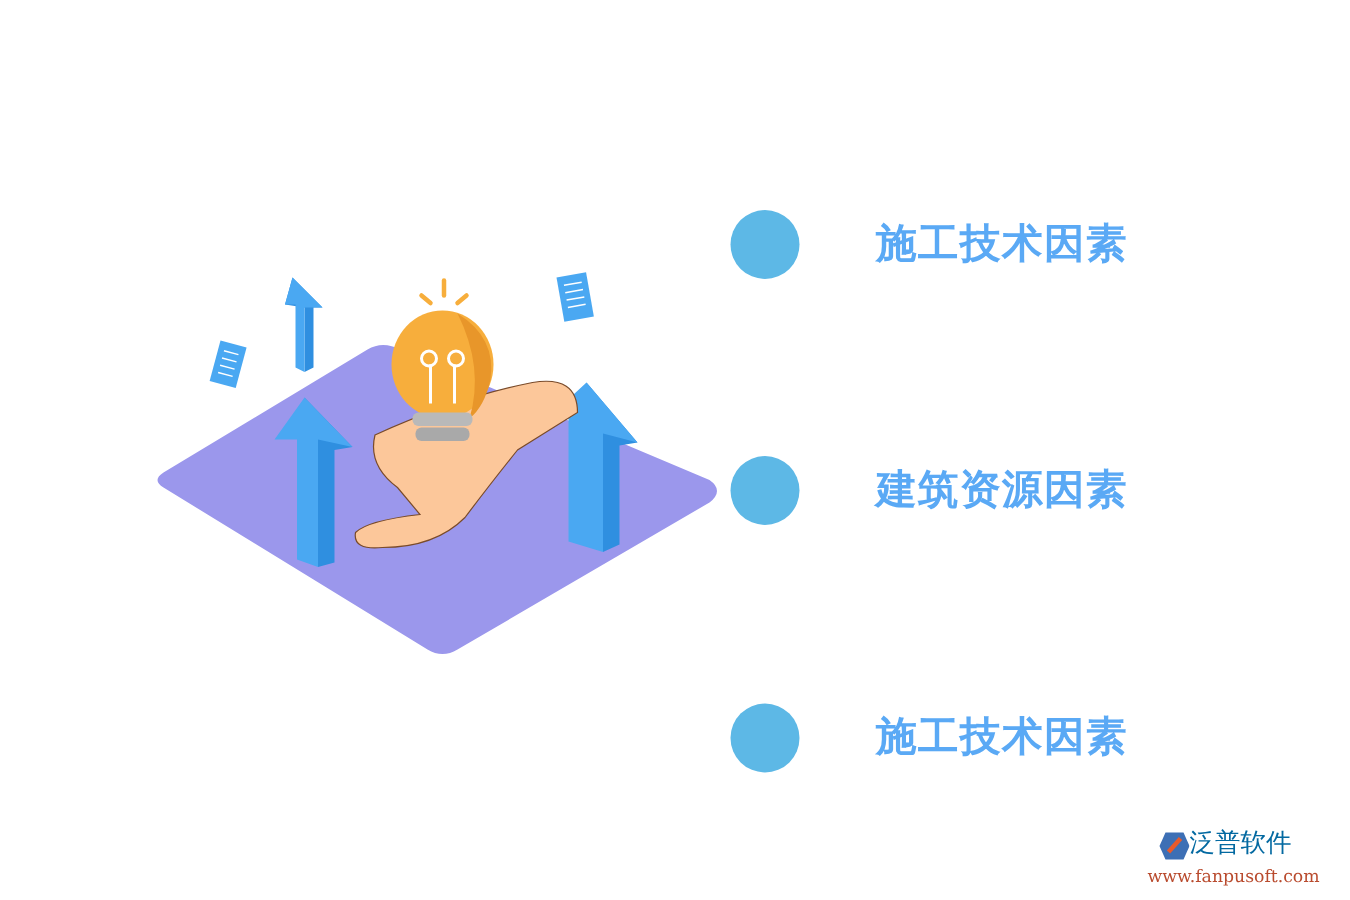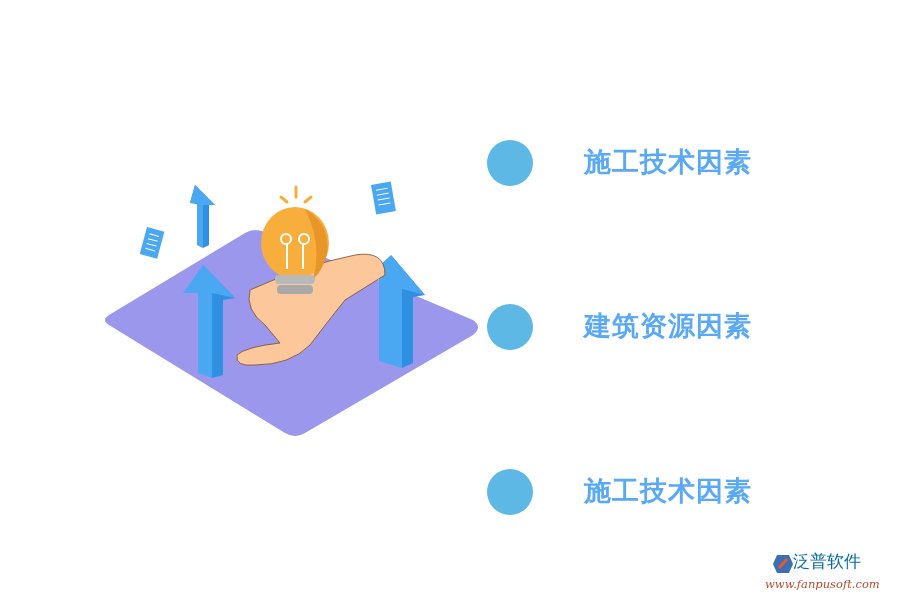--- a/index.html
+++ b/index.html
@@ -14,21 +14,21 @@
       position: absolute; left: 0; top: 2px; width: 46px; height: 46px; border-radius: 50%;
       background: #5db8e6;
     }
     .factor .label {
       position: absolute; left: 97px; top: 6px;
       font-size: 27px; font-weight: bold; color: #5aa9f5; letter-spacing: 1px;
       white-space: nowrap;
     }
     .logo { position: absolute; left: 765px; top: 550px; width: 130px; height: 48px; }
     .logo .brand { position: absolute; left: 28px; top: 0; font-size: 17px; color: #0369a1; white-space: nowrap; }
-    .logo .url { position: absolute; left: 0; top: 27px; font-family: "DejaVu Serif", serif; font-size: 11.5px; color: #b94b2e; white-space: nowrap; font-style: italic; }
+    .logo .url { position: absolute; left: 0; top: 27px; font-family: "DejaVu Serif", serif; font-size: 11.5px; color: #b94b2e; white-space: nowrap; }
     .logo .mark { position: absolute; left: 6px; top: 3px; }
   </style>
 </head>
 <body>
 
 <div class="illustration">
   <svg width="400" height="270" viewBox="0 0 400 270">
 
     <path d="M14 150 Q6 145 14 140 L150 58 Q160 52 172 58 L378 145 Q388 152 378 160 L210 258 Q200 264 190 258 Z" fill="#9b97ec"></path>
 

